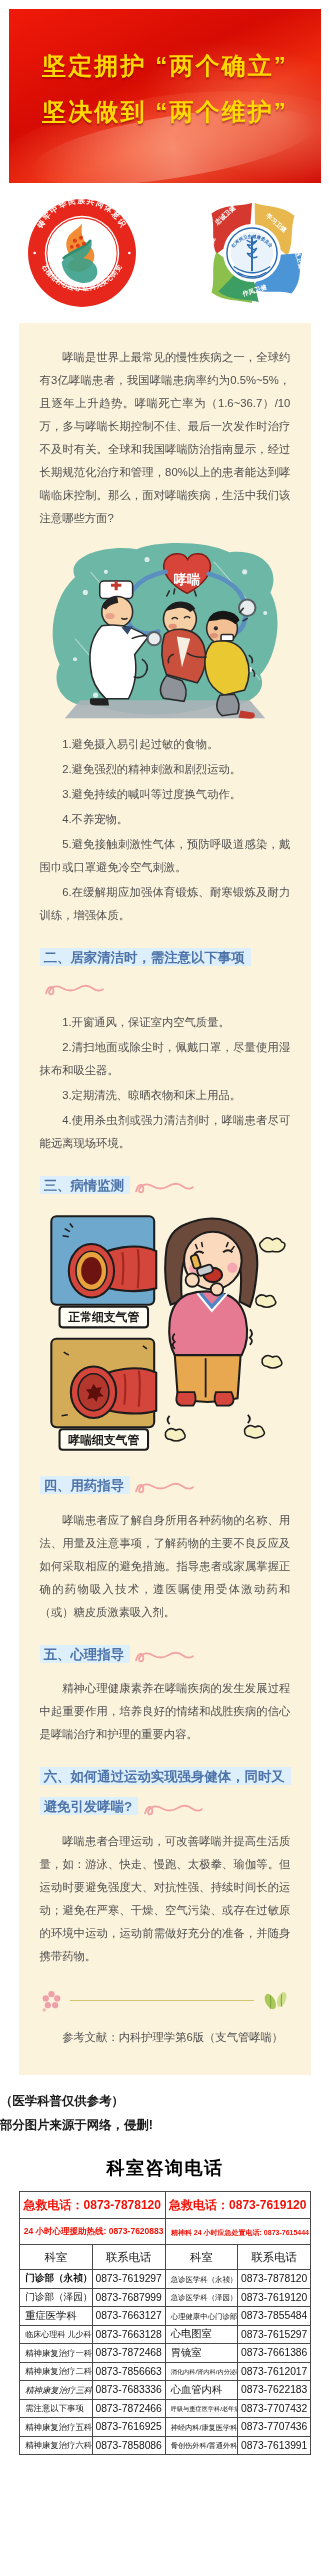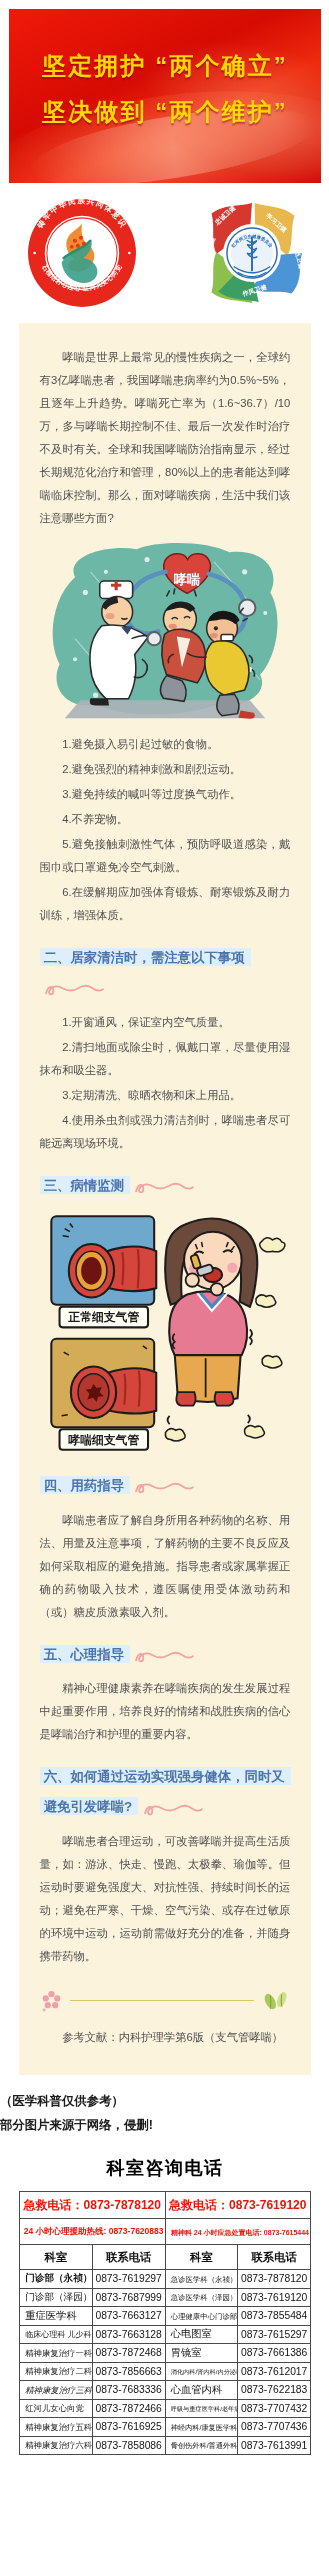--- a/index.html
+++ b/index.html
@@ -30,21 +30,21 @@
   
   .disclaimer{text-align:left;font-weight:bold;color:#1c1c1c;font-size:12.4px;line-height:24px;margin-top:13.4px;}
   
   .table-title{text-align:center;font-family:"Liberation Serif",serif;font-weight:bold;font-size:18px;color:#000000;
     letter-spacing:1.5px;margin:19.6px 0 11.3px;}
   table.phones{width:292px;margin:0 auto;border-collapse:collapse;table-layout:fixed;}
   table.phones td{border:0.8px solid #4a4a4a;overflow:hidden;}
   td.c-dept1{width:25.4%;} td.c-tel1{width:22.6%;} td.c-dept2{width:30.2%;} td.c-tel2{width:21.8%;}
   .red-row-1 td{color:#ee1208;font-weight:bold;font-size:12px;height:24px;text-align:center;}
   .red-row-2 td{color:#ee1208;font-weight:bold;font-size:10.3px;height:23px;text-align:right;}
-  .th-row td{font-weight:bold;font-size:11.3px;height:21.6px;text-align:center;color:#0f0f0f;}
+  .th-row td{font-weight:normal;font-size:11.3px;height:21.6px;text-align:center;color:#0f0f0f;}
   tr.data-row td{font-size:10.3px;height:17.5px;color:#141414;}
   tr.data-row td.dept{text-align:left;padding:0 2.1px 0 5.2px;}
   tr.data-row td.tel{text-align:center;padding:0 1px;}
   .fit{display:inline-block;white-space:nowrap;max-width:100%;}
 </style>
 </head>
 <body>
 
 <div class="banner">
   <div class="streak1"></div>
@@ -406,21 +406,21 @@
       </tr>
 
       <tr class="data-row">
         <td class="dept c-dept1"><span class="fit" style="font-size: 8.4px; font-style: italic;">精神康复治疗三科</span></td>
         <td class="tel c-tel1"><span class="fit">0873-7683336</span></td>
         <td class="dept c-dept2"><span class="fit">心血管内科</span></td>
         <td class="tel c-tel2"><span class="fit">0873-7622183</span></td>
       </tr>
 
       <tr class="data-row">
-        <td class="dept c-dept1"><span class="fit" style="font-size: 8.4px;">红河儿女心向党</span></td>
+        <td class="dept c-dept1"><span class="fit" style="font-size: 8.4px;">需注意以下事项</span></td>
         <td class="tel c-tel1"><span class="fit">0873-7872466</span></td>
         <td class="dept c-dept2"><span class="fit" style="font-size: 6.2px;">呼吸与重症医学科/老年病科</span></td>
         <td class="tel c-tel2"><span class="fit">0873-7707432</span></td>
       </tr>
 
       <tr class="data-row">
         <td class="dept c-dept1"><span class="fit" style="font-size: 8.4px;">精神康复治疗五科</span></td>
         <td class="tel c-tel1"><span class="fit">0873-7616925</span></td>
         <td class="dept c-dept2"><span class="fit" style="font-size: 7.2px;">神经内科/康复医学科</span></td>
         <td class="tel c-tel2"><span class="fit">0873-7707436</span></td>

